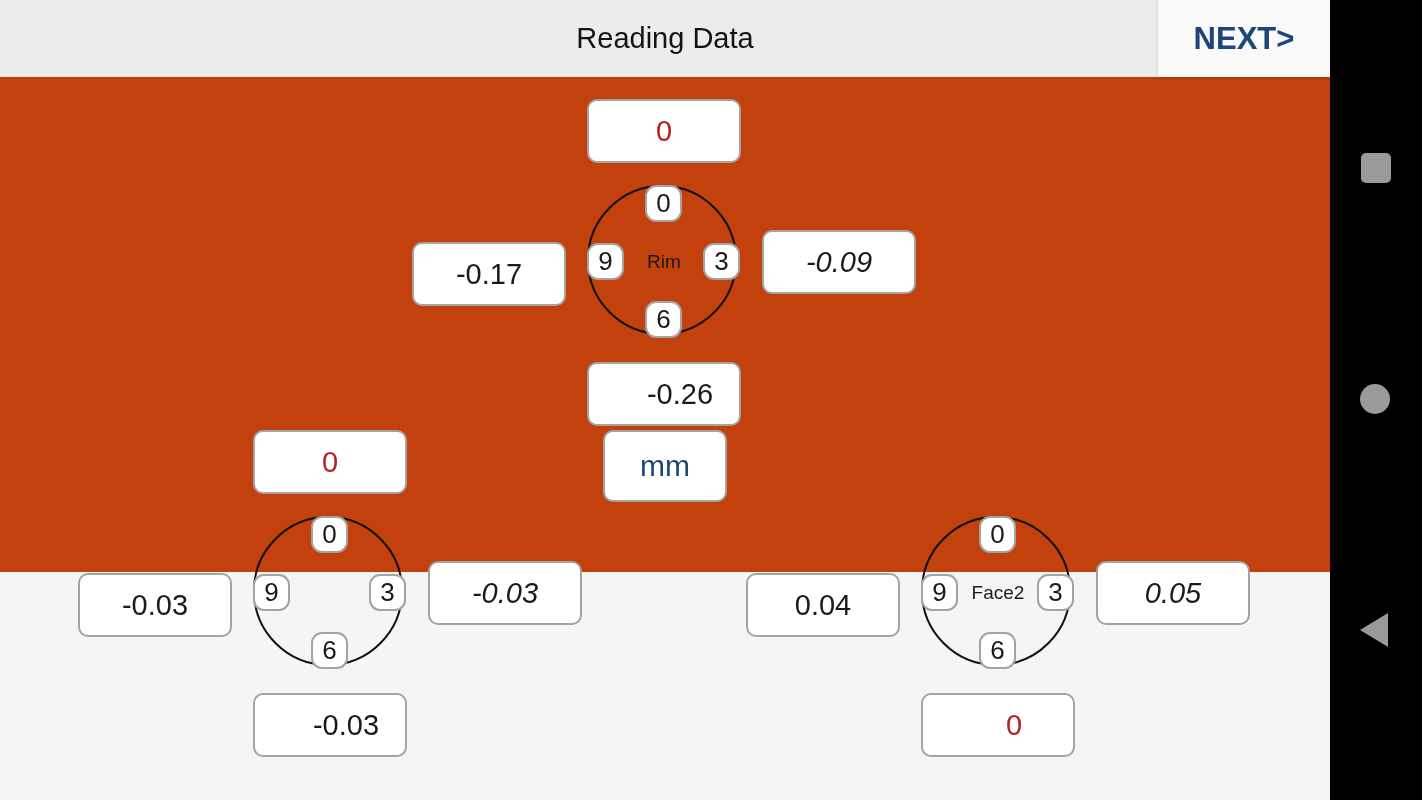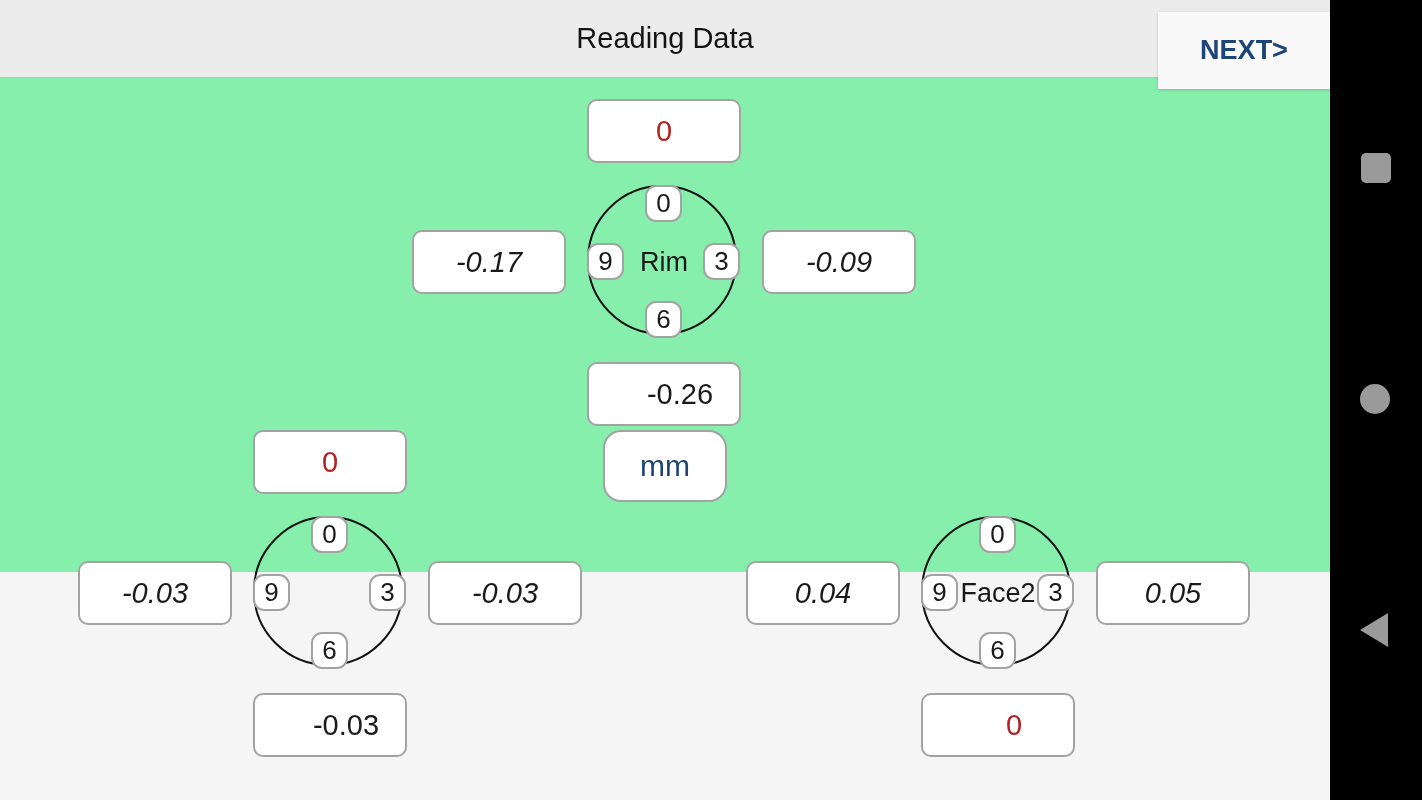--- a/index.html
+++ b/index.html
@@ -6,21 +6,21 @@
   html, body { width: 1422px; height: 800px; }
   body {
     font-family: "Liberation Sans", "DejaVu Sans", sans-serif;
     background: #f5f5f5;
     overflow: hidden;
   }
   #screen {
     position: relative;
     width: 1422px;
     height: 572px;
-    background: #86efac;
+    background: #c2410c;
   }
 
   
   #header {
     position: absolute;
     left: 0; top: 0;
     width: 1330px; height: 77px;
     background: #ececec;
     box-shadow: 0 1px 2px rgba(0,0,0,0.06);
   }
@@ -28,26 +28,26 @@
     position: absolute;
     left: 0; top: 0;
     width: 1330px; height: 77px;
     display: flex; align-items: center; justify-content: center;
     font-size: 29px;
     font-weight: 500;
     color: #141414;
   }
   #next-button {
     position: absolute;
-    left: 1158px; top: 12px;
+    left: 1158px; top: 0;
     width: 172px; height: 77px;
     background: #f9f9f9;
     box-shadow: 0 1px 3px rgba(0,0,0,0.18);
     display: flex; align-items: center; justify-content: center;
-    font-size: 27px;
+    font-size: 31px;
     font-weight: 700;
     color: #1d4577;
     cursor: pointer;
   }
 
   
   .dial-group {
     position: absolute;
     width: 504px; height: 327px;
   }
@@ -59,39 +59,39 @@
     position: absolute;
     width: 154px; height: 64px;
     background: #ffffff;
     border: 2px solid #a3a3a3;
     border-radius: 10px;
     display: flex; align-items: center; justify-content: center;
     font-size: 29px;
     color: #1a1a1a;
   }
   .vbox.v-top    { left: 175px; top:   0px; }
-  .vbox.v-left   { left:   0px; top: 131px; font-style: italic; }
+  .vbox.v-left   { left:   0px; top: 143px; }
   .vbox.v-right  { left: 350px; top: 131px; font-style: italic; }
   .vbox.v-bottom { left: 175px; top: 263px; padding-left: 32px; }
   .vbox.red { color: #b22222; }
 
   .dial-circle {
     position: absolute;
     left: 175px; top: 86px;
     width: 150px; height: 150px;
     border: 2px solid #111111;
     border-radius: 50%;
     background: transparent;
   }
   .dial-label {
     position: absolute;
     left: 175px; top: 86px;
     width: 154px; height: 154px;
     display: flex; align-items: center; justify-content: center;
-    font-size: 27px;
+    font-size: 19px;
     color: #1a1a1a;
   }
   .posbox {
     position: absolute;
     width: 37px; height: 37px;
     background: #ffffff;
     border: 2px solid #a3a3a3;
     border-radius: 11px;
     display: flex; align-items: center; justify-content: center;
     font-size: 26px;
@@ -102,21 +102,21 @@
   .posbox.p-right  { left: 291px; top: 144px; }
   .posbox.p-bottom { left: 233px; top: 202px; }
 
   
   #unit-button {
     position: absolute;
     left: 603px; top: 430px;
     width: 124px; height: 72px;
     background: #ffffff;
     border: 2px solid #a3a3a3;
-    border-radius: 18px;
+    border-radius: 10px;
     display: flex; align-items: center; justify-content: center;
     font-size: 30px;
     color: #1d4577;
     cursor: pointer;
   }
 
   
   #nav-bar {
     position: absolute;
     left: 1330px; top: 0;

